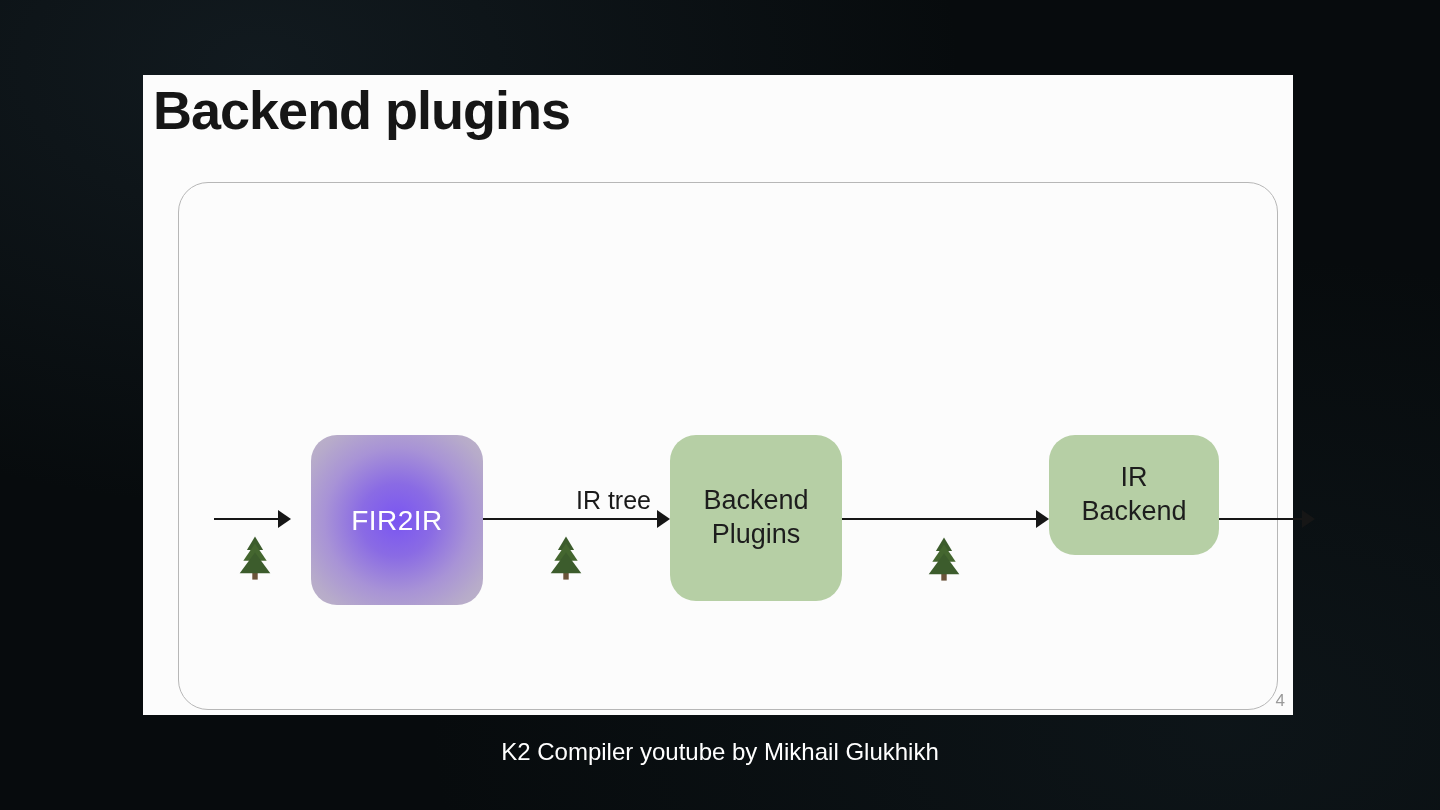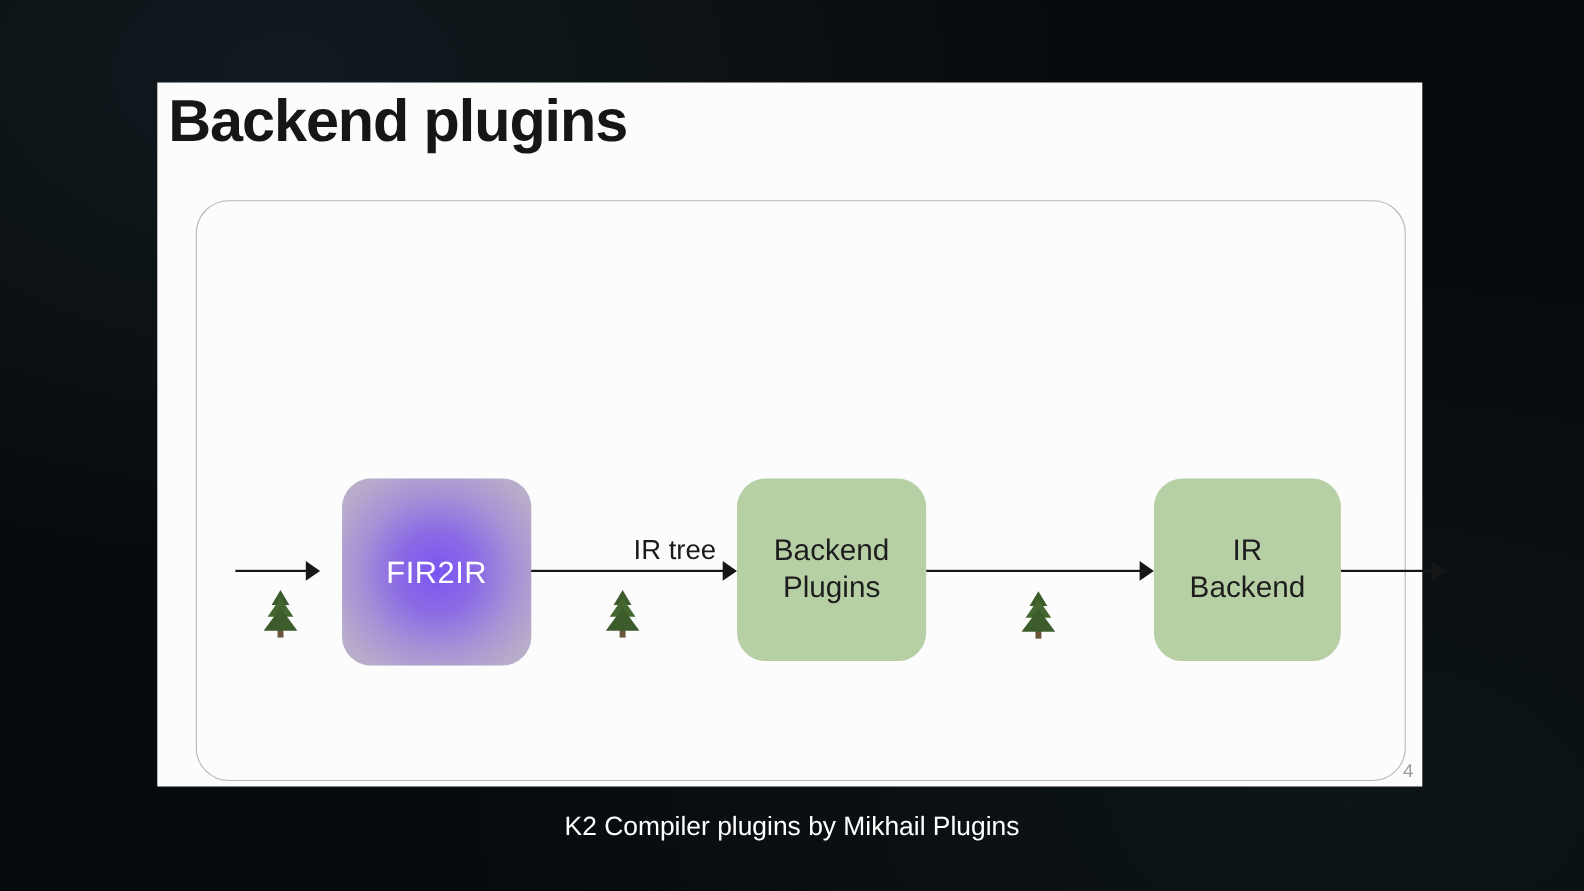--- a/index.html
+++ b/index.html
@@ -82,21 +82,21 @@
   .node-backend-plugins {
     left: 491px;
     top: 252px;
     width: 172px;
     height: 166px;
   }
   .node-ir-backend {
     left: 870px;
     top: 252px;
     width: 170px;
-    height: 166px;
+    height: 120px;
   }
 
   
   .arrow {
     position: absolute;
     top: 327px;
     height: 18px;
   }
   .arrow .shaft {
     position: absolute;
@@ -224,14 +224,14 @@
       </svg>
     </span>
 
   </div>
 
   <div class="page-number">4</div>
 
 </div>
 
 <div class="caption">
-  <div>K2 Compiler plugins by Mikhail Plugins</div>
+  <div>K2 Compiler youtube by Mikhail Glukhikh</div>
 </div>
 
 </body></html>

